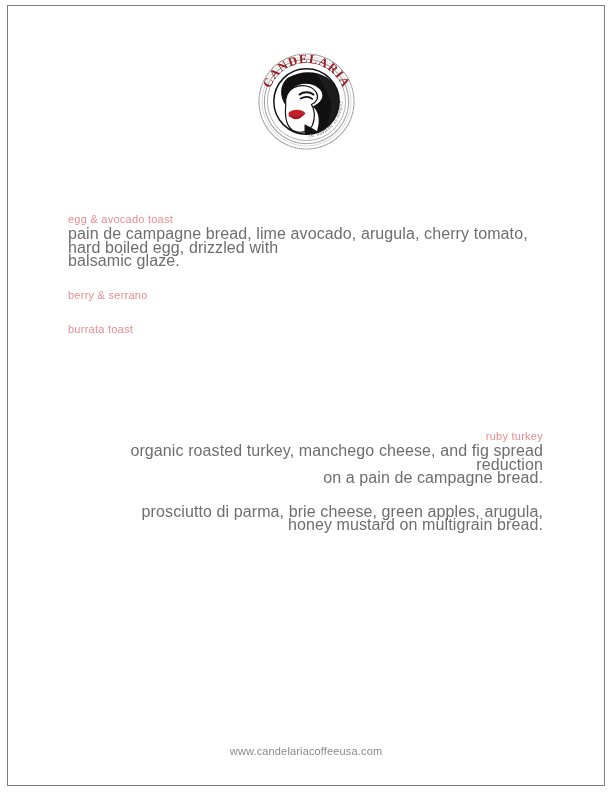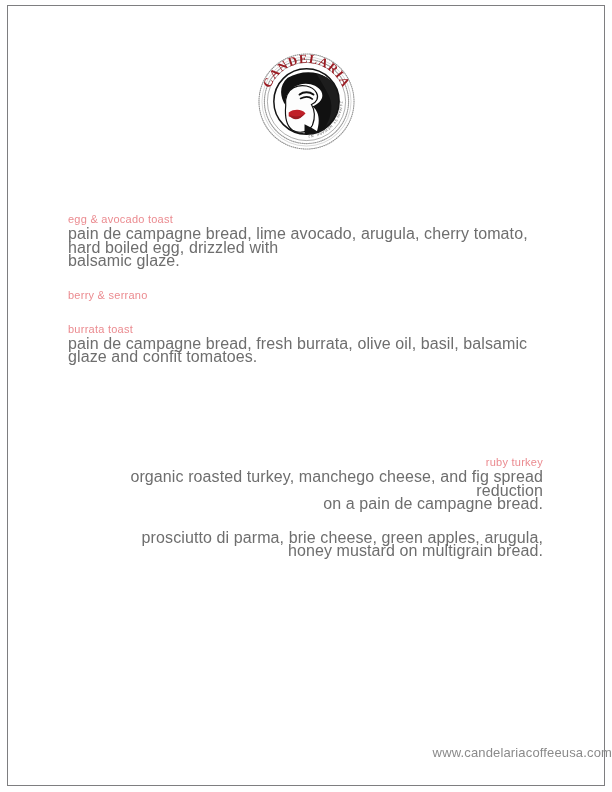--- a/index.html
+++ b/index.html
@@ -40,21 +40,21 @@
   .section-left {
     position: absolute;
     left: 68px;
     top: 212px;
     width: 470px;
     text-align: left;
   }
   .section-right {
     position: absolute;
     left: 68px;
-    top: 455px;
+    top: 429px;
     width: 475px;
     text-align: right;
   }
   .item { margin-bottom: 20px; }
   .item:last-child { margin-bottom: 0; }
 
   .item-title {
     color: #eb8b90;
     font-size: 11px;
     letter-spacing: 0.25px;
@@ -68,23 +68,23 @@
     letter-spacing: 0.1px;
     line-height: 13.6px;
     white-space: pre-line;
   }
 
   .footer {
     position: absolute;
     left: 0;
     top: 745px;
     width: 612px;
-    text-align: right;
+    text-align: center;
     color: #8a8a8a;
-    font-size: 13px;
+    font-size: 11px;
     letter-spacing: 0.15px;
   }
 </style>
 </head>
 <body>
 
 <div class="page">
 
   <div class="page-frame"></div>
 
@@ -143,21 +143,20 @@
       <div class="item-desc">pain de campagne bread, lime avocado, arugula, cherry tomato, hard boiled egg, drizzled with
 balsamic glaze.</div>
     </div>
 
     <div class="item">
       <div class="item-title">berry &amp; serrano</div>
     </div>
 
     <div class="item">
       <div class="item-title">burrata toast</div>
-      <div class="item-desc">pain de campagne bread, fresh burrata, olive oil, basil, balsamic glaze and confit tomatoes.</div>
     </div>
 
   </div>
 
   <div class="section-right">
 
     <div class="item">
       <div class="item-title">ruby turkey</div>
       <div class="item-desc">organic roasted turkey, manchego cheese, and fig spread reduction
 on a pain de campagne bread.</div>

